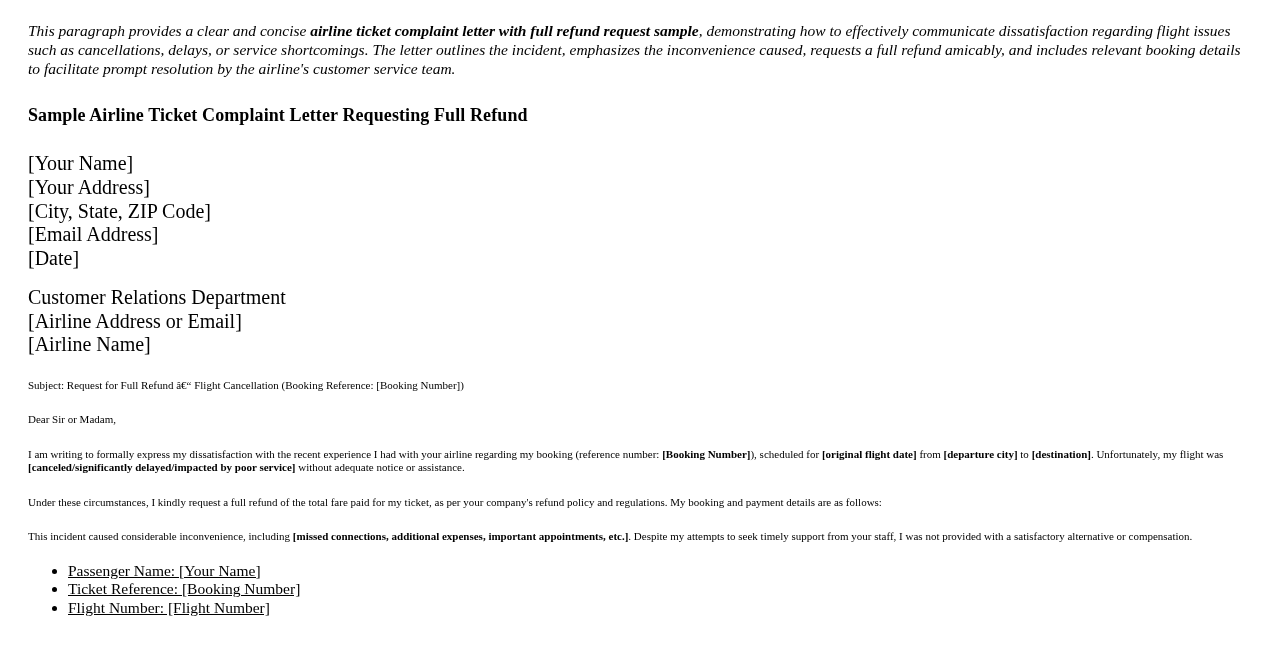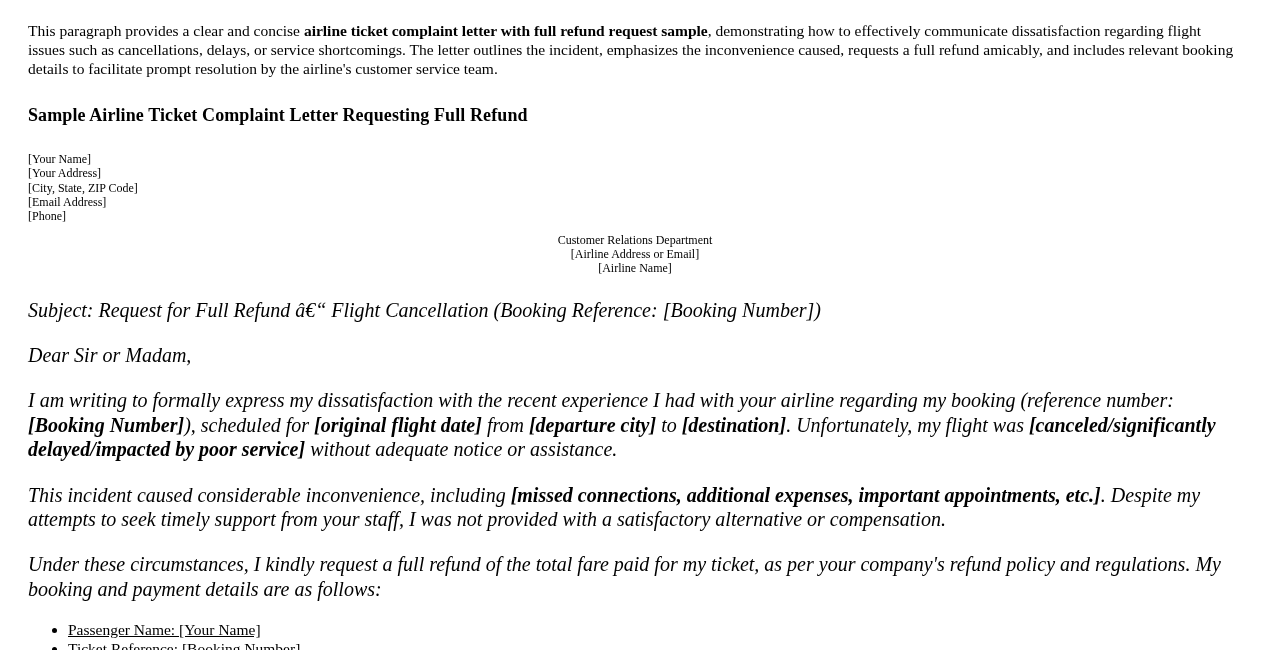--- a/index.html
+++ b/index.html
@@ -17,49 +17,48 @@
   .page {
     padding: 22px 36px 0 28px;
     box-sizing: border-box;
     width: 1278px;
   }
   p.intro {
     font-size: 15.5px;
     line-height: 1.22;
     margin: 0 0 0 0;
     text-align: left;
+    font-style: italic;
   }
   h1.doc-title {
     font-size: 18px;
     font-weight: bold;
     margin: 26px 0 0 0;
     line-height: 1.2;
     letter-spacing: 0.1px;
   }
   .block {
-    font-size: 12px;
+    font-size: 20px;
     line-height: 1.18;
     margin: 0;
   }
   .addr-block {
     margin-top: 26px;
   }
   .addr-block .line,
   .recipient-block .line {
     display: block;
   }
   .recipient-block {
-    margin-top: 10px;
-    text-align: center;
+    margin-top: 16px;
   }
   .para {
-    font-size: 20px;
+    font-size: 11px;
     line-height: 1.22;
     margin-top: 21px;
-    font-style: italic;
   }
   .para.subject { margin-top: 22px; }
   ul.details {
     margin: 18px 0 0 0;
     padding-left: 40px;
     font-size: 15.5px;
     line-height: 1.22;
   }
   ul.details li {
     margin: 0 0 0 0;
@@ -75,38 +74,38 @@
 
   <p class="intro"><span>This paragraph provides a clear and concise </span><b>airline ticket complaint letter with full refund request sample</b><span>, demonstrating how to effectively communicate dissatisfaction regarding flight issues such as cancellations, delays, or service shortcomings. The letter outlines the incident, emphasizes the inconvenience caused, requests a full refund amicably, and includes relevant booking details to facilitate prompt resolution by the airline's customer service team.</span></p>
 
   <h1 class="doc-title">Sample Airline Ticket Complaint Letter Requesting Full Refund</h1>
 
   <div class="block addr-block">
     <span class="line">[Your Name]</span>
     <span class="line">[Your Address]</span>
     <span class="line">[City, State, ZIP Code]</span>
     <span class="line">[Email Address]</span>
-    <span class="line">[Phone]</span>
+    <span class="line">[Date]</span>
   </div>
 
   <div class="block recipient-block">
     <span class="line">Customer Relations Department</span>
     <span class="line">[Airline Address or Email]</span>
     <span class="line">[Airline Name]</span>
   </div>
 
   <p class="para subject">Subject: Request for Full Refund â€“ Flight Cancellation (Booking Reference: [Booking Number])</p>
 
   <p class="para">Dear Sir or Madam,</p>
 
   <p class="para"><span>I am writing to formally express my dissatisfaction with the recent experience I had with your airline regarding my booking (reference number: </span><b>[Booking Number]</b><span>), scheduled for </span><b>[original flight date]</b><span> from </span><b>[departure city]</b><span> to </span><b>[destination]</b><span>. Unfortunately, my flight was </span><b>[canceled/significantly delayed/impacted by poor service]</b><span> without adequate notice or assistance.</span></p>
 
+  <p class="para">Under these circumstances, I kindly request a full refund of the total fare paid for my ticket, as per your company's refund policy and regulations. My booking and payment details are as follows:</p>
+
   <p class="para"><span>This incident caused considerable inconvenience, including </span><b>[missed connections, additional expenses, important appointments, etc.]</b><span>. Despite my attempts to seek timely support from your staff, I was not provided with a satisfactory alternative or compensation.</span></p>
-
-  <p class="para">Under these circumstances, I kindly request a full refund of the total fare paid for my ticket, as per your company's refund policy and regulations. My booking and payment details are as follows:</p>
 
   <ul class="details">
     <li>Passenger Name: [Your Name]</li>
     <li>Ticket Reference: [Booking Number]</li>
     <li>Flight Number: [Flight Number]</li>
 
   </ul>
 
 </div>
 

